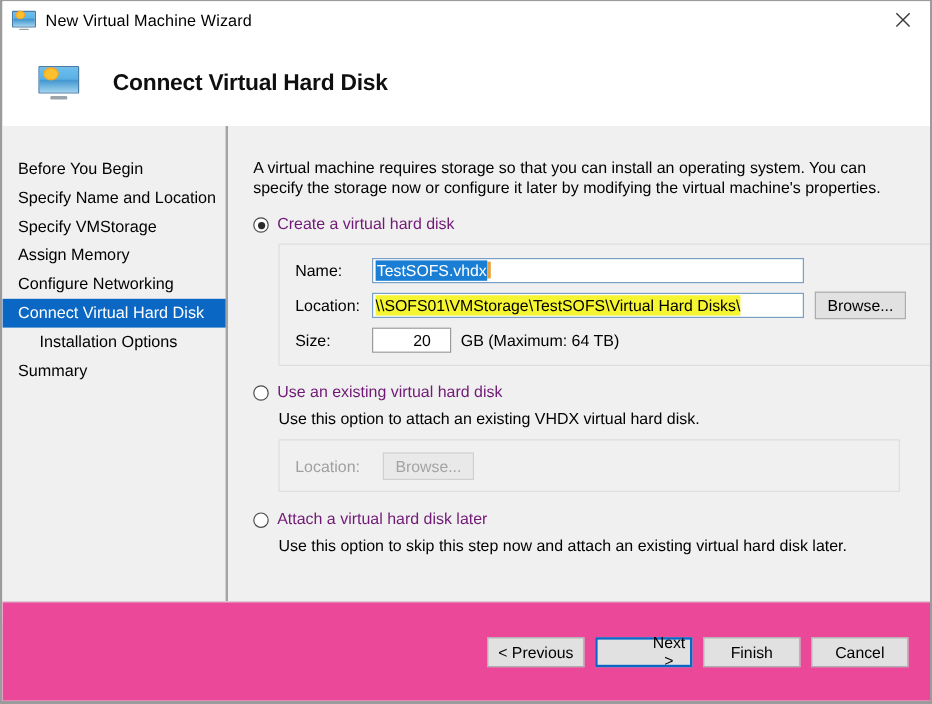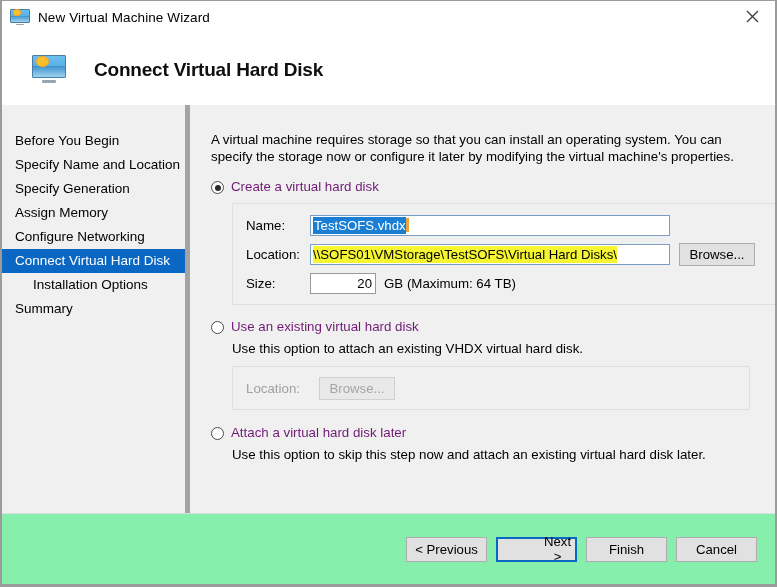--- a/index.html
+++ b/index.html
@@ -116,21 +116,21 @@
   .body {
     position: absolute;
     left: 0; top: 104px; right: 0; bottom: 65px;
     background: #f0f0f0;
   }
   .sidebar {
     position: absolute;
     left: 0; top: 0; bottom: 0;
     width: 188px;
     background: #f0f0f0;
-    border-right: 5px solid #a3a3a3;
+    border-right: 2px solid #a3a3a3;
     padding-top: 24px;
     box-sizing: border-box;
   }
   .nav-item {
     height: 24px;
     line-height: 24px;
     font-size: 13.5px;
     color: #000000;
     padding-left: 13px;
     white-space: nowrap;
@@ -262,21 +262,21 @@
   }
   .sizebox {
     width: 66px;
     height: 21px;
     box-sizing: border-box;
     border: 1px solid #9a9a9a;
     background: #ffffff;
     font-size: 13.2px;
     line-height: 19px;
     text-align: right;
-    padding-right: 3px;
+    padding-right: 16px;
     cursor: text;
   }
   .size-suffix {
     font-size: 13.3px;
     color: #000000;
     margin-left: 8px;
   }
 
   .btn {
     height: 23px;
@@ -296,22 +296,22 @@
     color: #a4a4a4;
     border-color: #d0d0d0;
     background: #e9e9e9;
   }
   .btn-browse { margin-left: 9px; width: 76px; }
 
   
   .footer {
     position: absolute;
     left: 0; right: 0; bottom: 0;
-    height: 71px;
-    background: #86efac;
+    height: 83px;
+    background: #ec4899;
     border-top: 1px solid #dcdcdc;
     display: flex;
     align-items: center;
     justify-content: flex-end;
     padding-right: 18px;
     box-sizing: border-box;
   }
   .footer .btn {
     width: 81px;
     height: 25px;
@@ -347,21 +347,21 @@
         <div class="mon-stand"></div>
     </div>
     <div class="header-title">Connect Virtual Hard Disk</div>
   </div>
 
   <div class="body">
 
     <div class="sidebar">
       <div class="nav-item">Before You Begin</div>
       <div class="nav-item">Specify Name and Location</div>
-      <div class="nav-item">Specify Generation</div>
+      <div class="nav-item">Specify VMStorage</div>
       <div class="nav-item">Assign Memory</div>
       <div class="nav-item">Configure Networking</div>
       <div class="nav-item selected">Connect Virtual Hard Disk</div>
       <div class="nav-item indent">Installation Options</div>
       <div class="nav-item">Summary</div>
     </div>
 
     <div class="content">
 
       <p class="intro">A virtual machine requires storage so that you can install an operating system. You can specify the storage now or configure it later by modifying the virtual machine's properties.</p>

